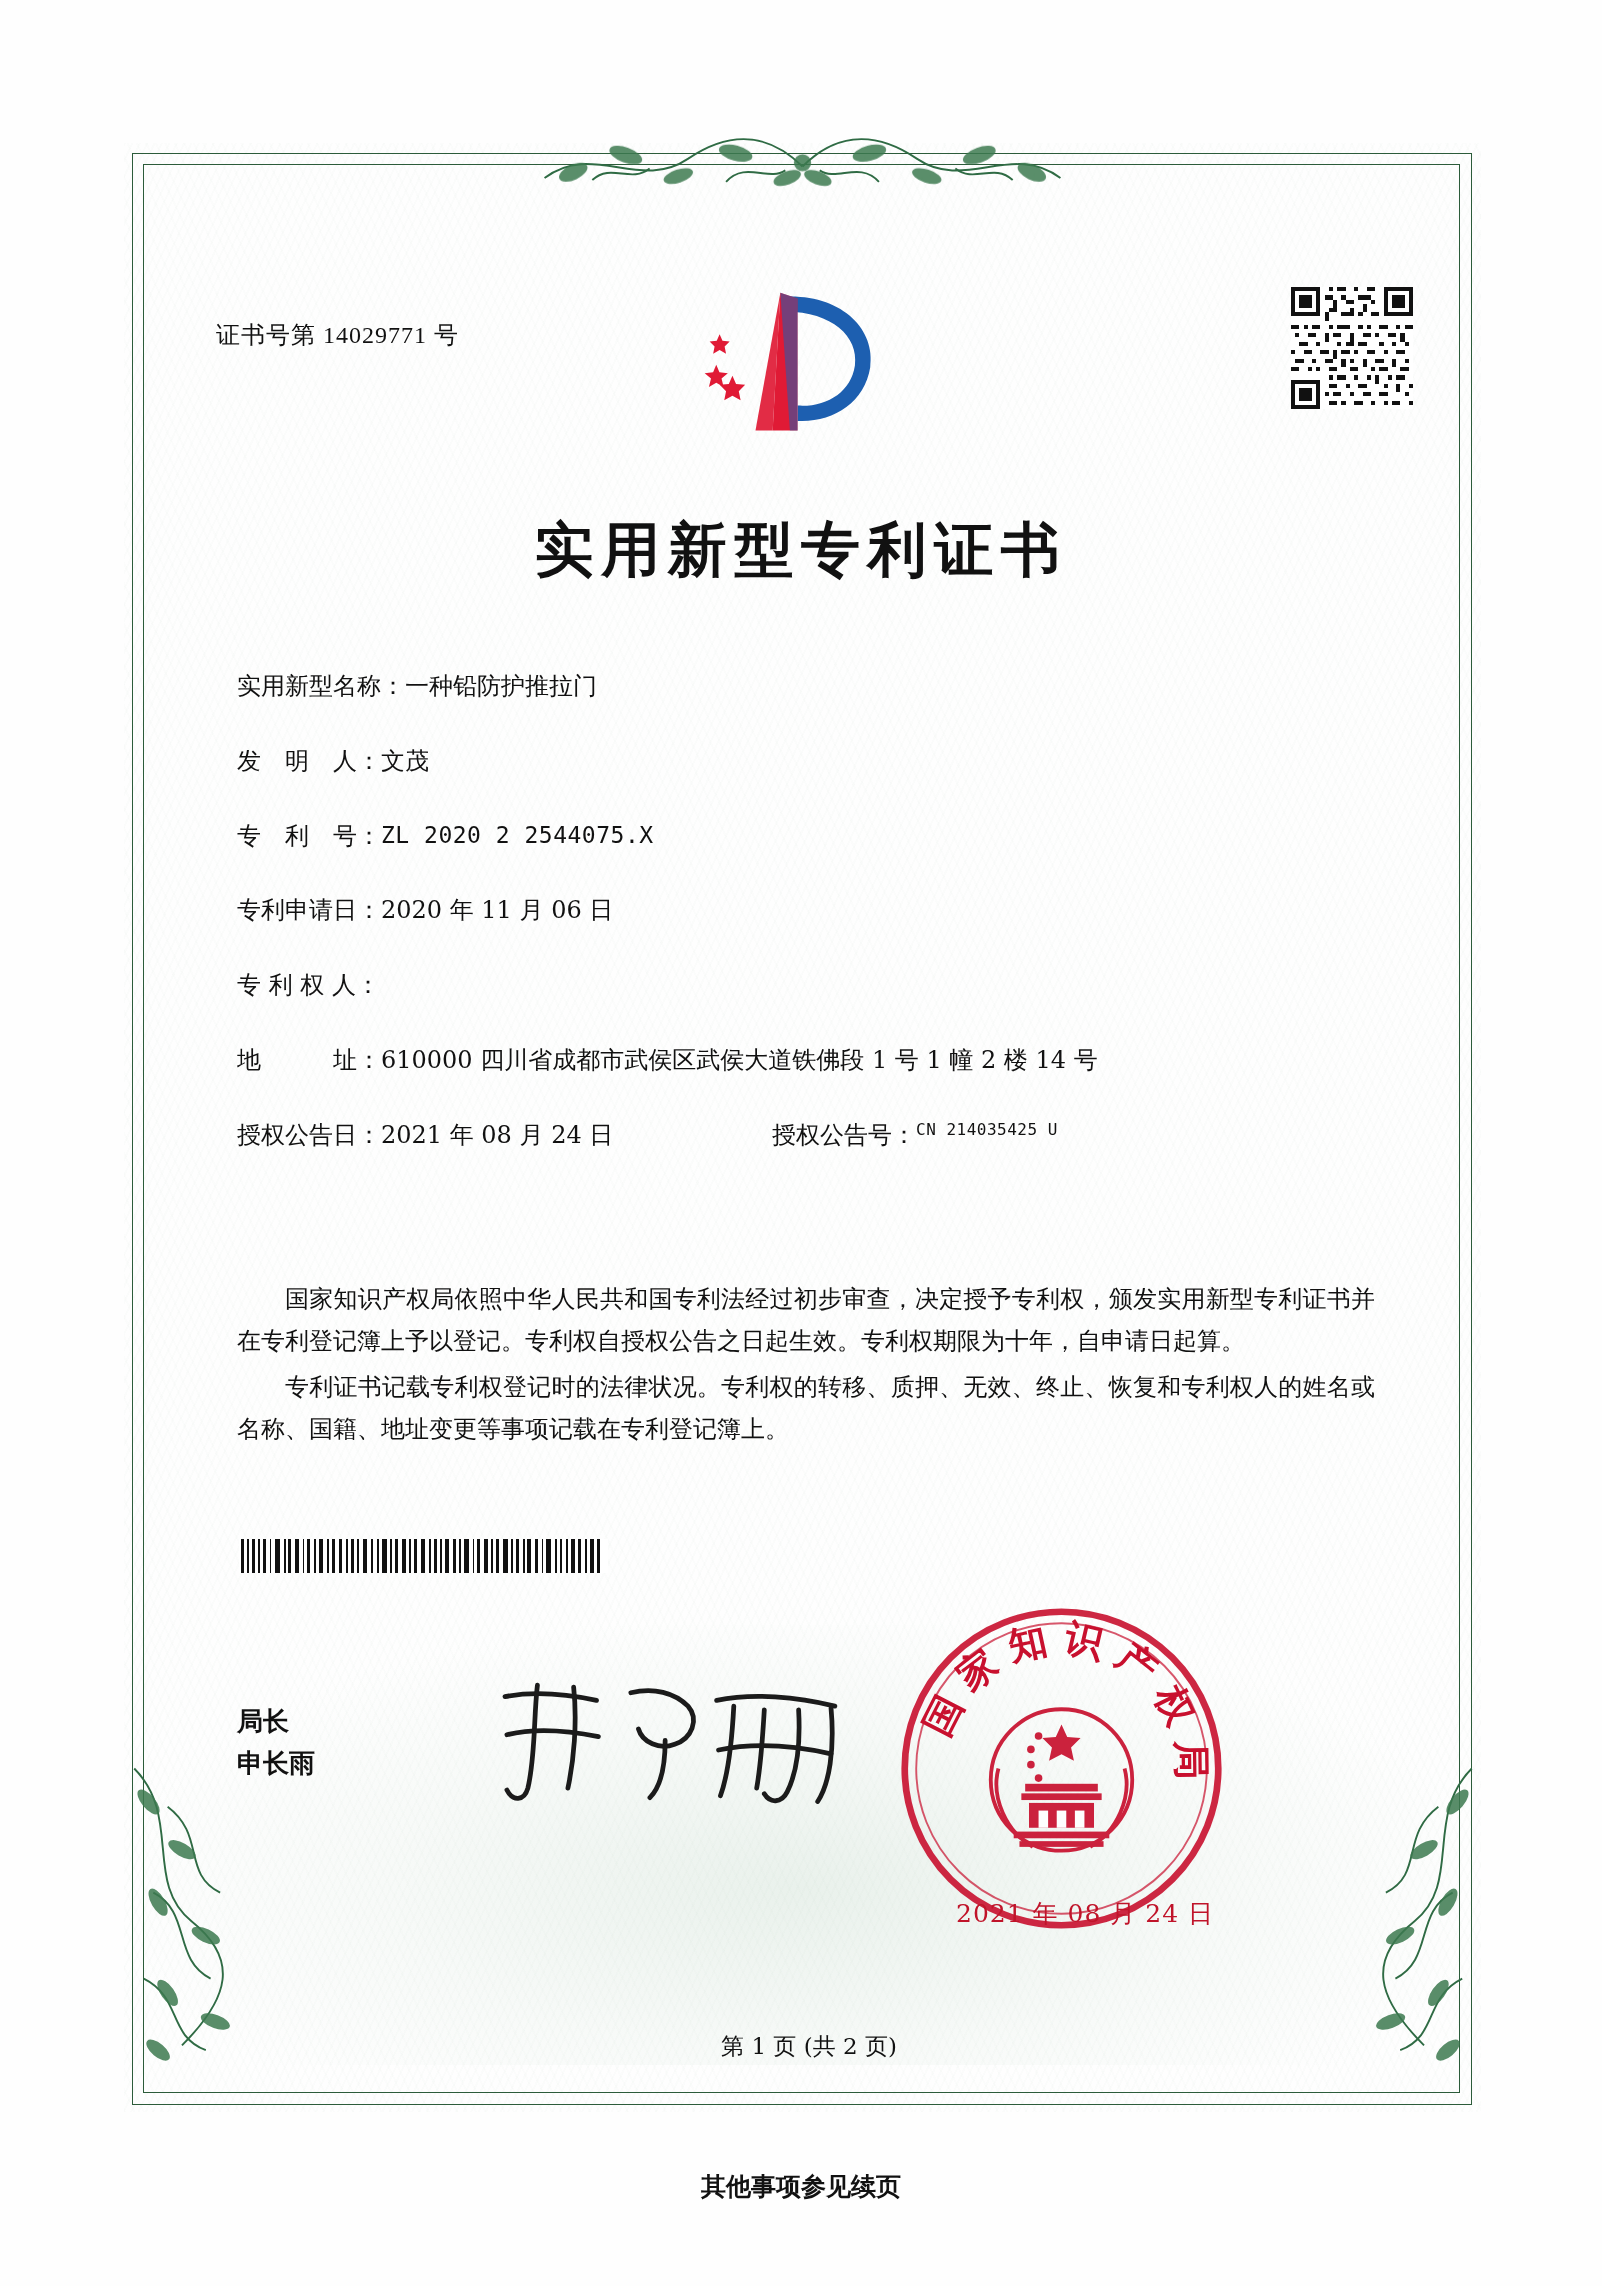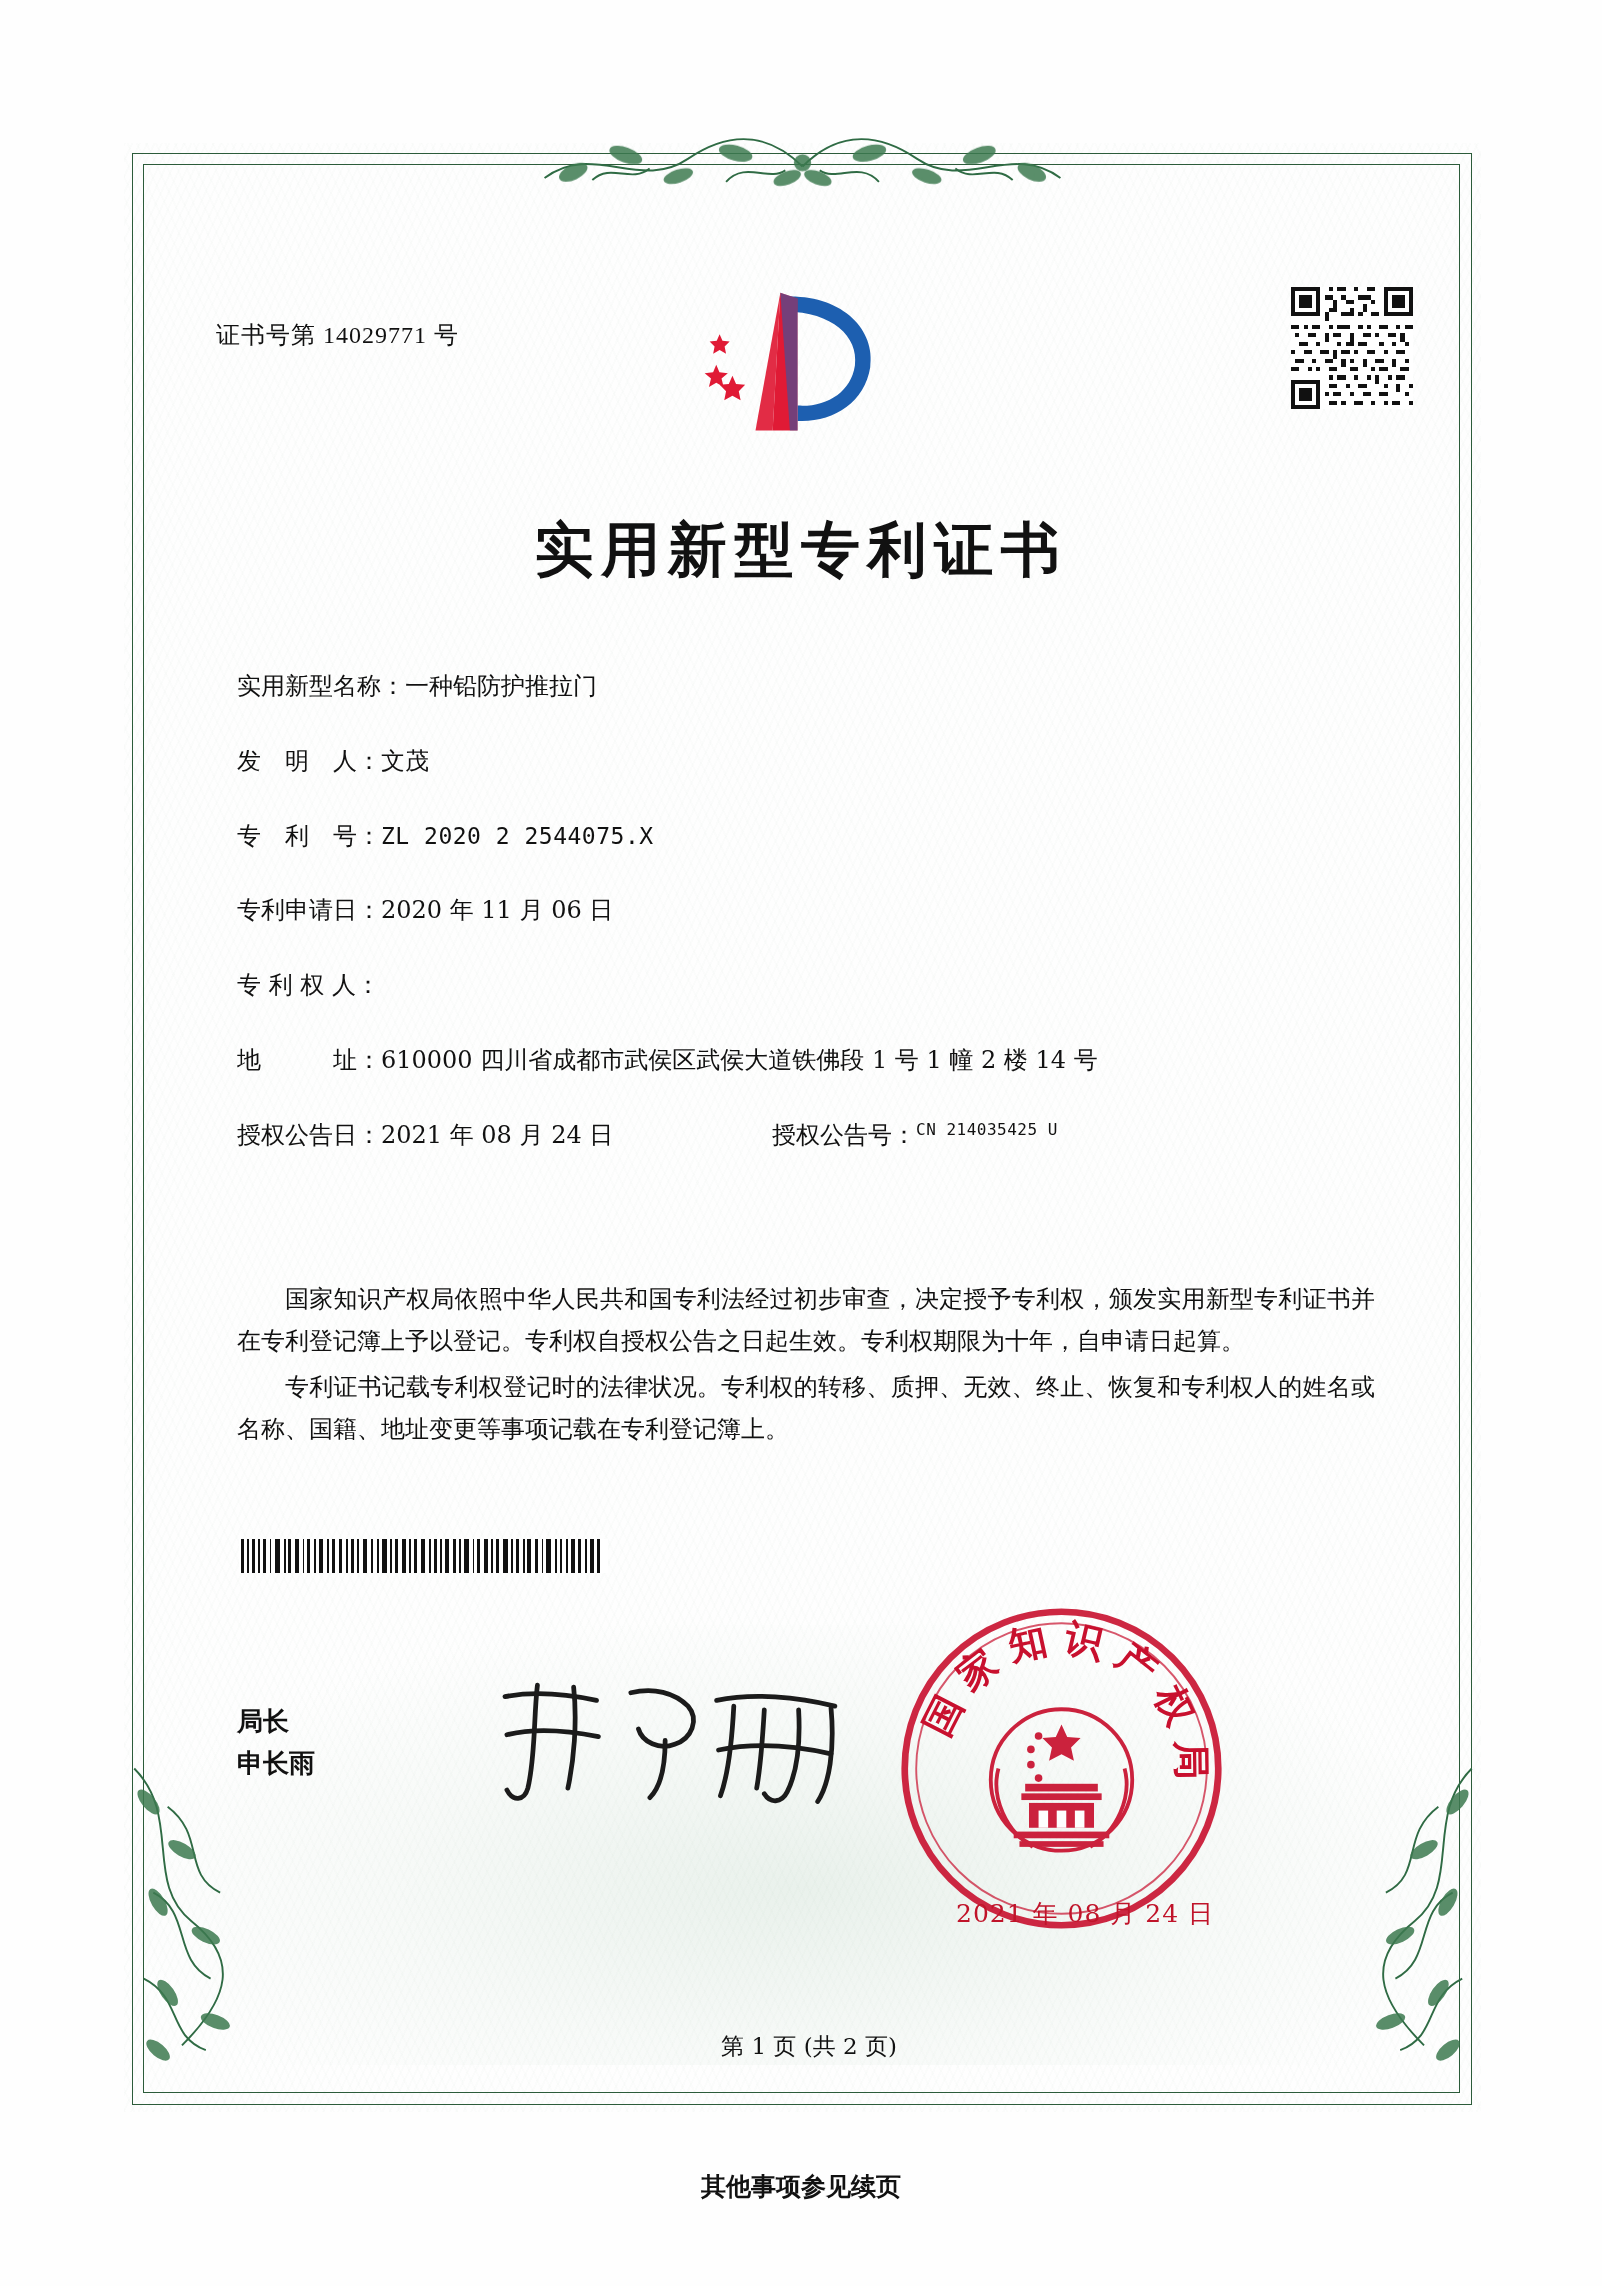--- a/index.html
+++ b/index.html
@@ -98,21 +98,21 @@
   }
 
   
   .fields {
     position: absolute;
     left: 237px; top: 669px;
     width: 1128px;
   }
   .row {
     display: flex;
-    align-items: flex-end;
+    align-items: center;
     margin-bottom: 40px;
     font-size: 24px;
     line-height: 1.45;
   }
   .row .lbl {
     white-space: pre;
     flex: 0 0 auto;
     font-family: "DejaVu Serif", "Liberation Serif", serif;
   }
   .row .val {

